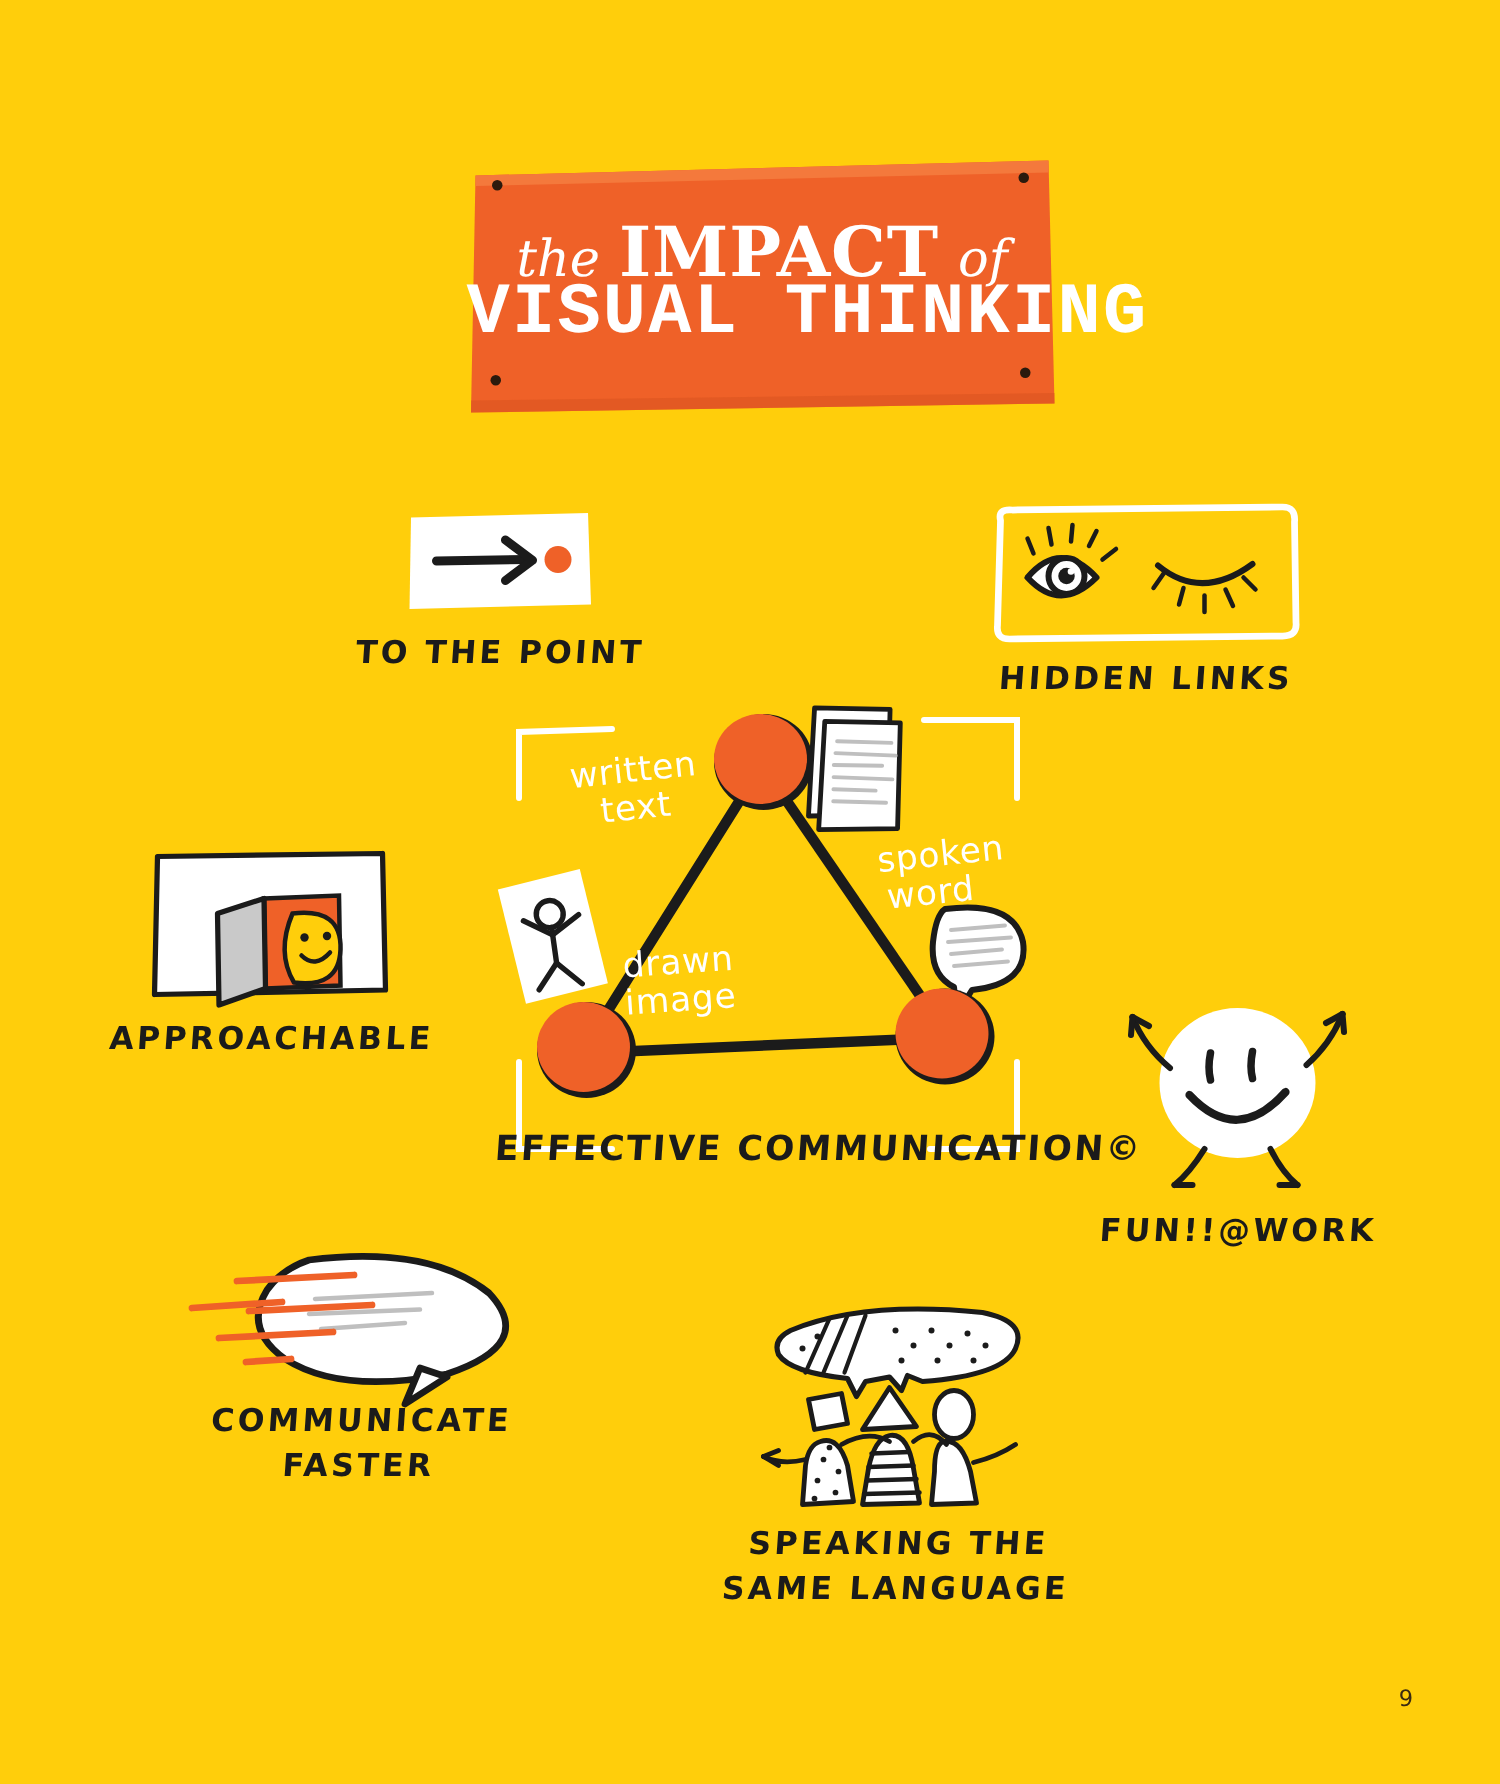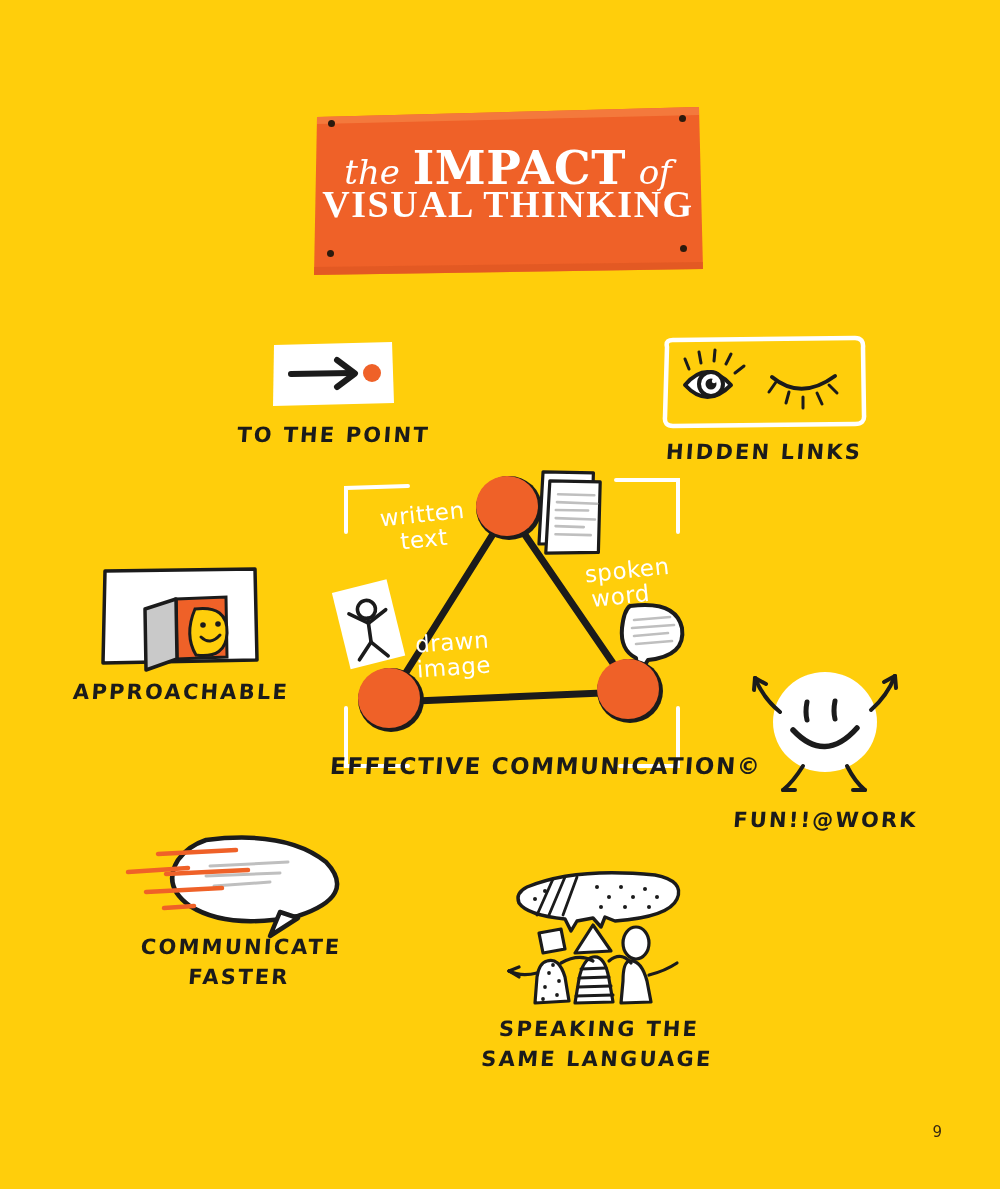--- a/index.html
+++ b/index.html
@@ -46,23 +46,23 @@
     letter-spacing: 0px;
   }
   #banner-line1 .impact {
     font-family: "DejaVu Serif", serif;
     font-weight: bold;
     font-size: 46px;
     letter-spacing: 0.5px;
   }
   #banner-line2 {
     top: 79px;
-    font-family: Liberation Serif, serif;
+    font-family: Liberation Mono, monospace;
     font-weight: bold;
-    font-size: 38px;
+    font-size: 48px;
     letter-spacing: 1.5px;
   }
   .screw {
     position: absolute;
     width: 7px; height: 7px;
     border-radius: 50%;
     background: #2b1a0d;
   }
 
   

